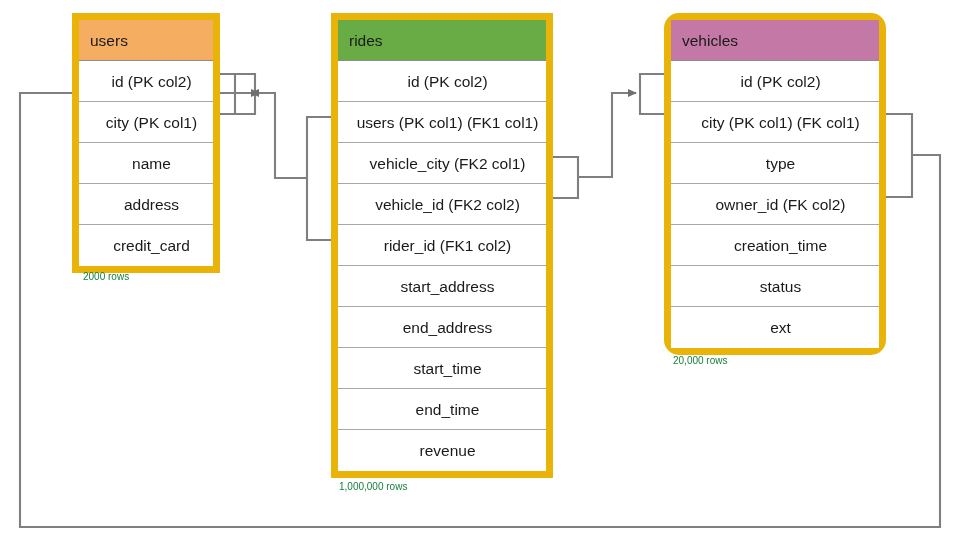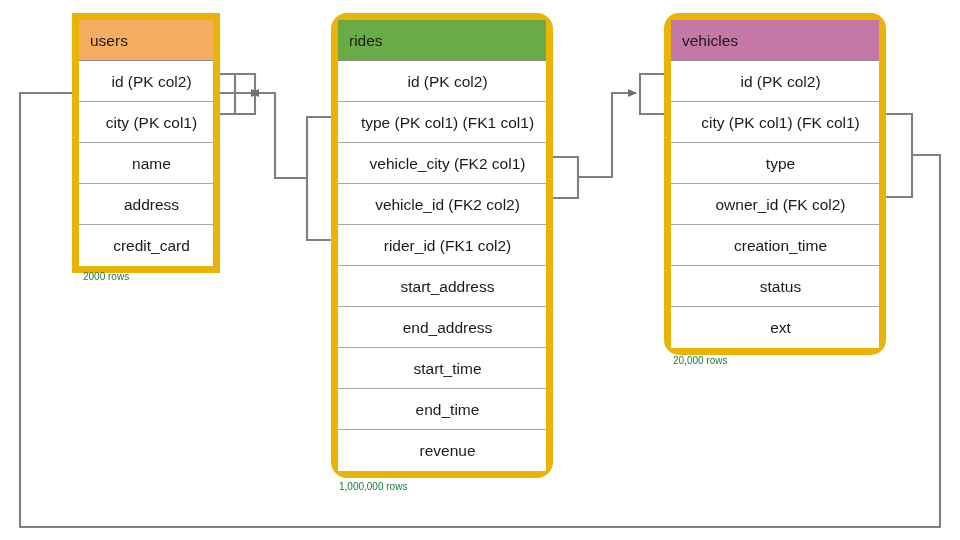--- a/index.html
+++ b/index.html
@@ -116,24 +116,24 @@
   <div class="table-box" style="left:72px; top:13px; width:148px;">
     <div class="tbl-header" style="background:#f5ae61;">users</div>
     <div class="tbl-row">id (PK col2)</div>
     <div class="tbl-row">city (PK col1)</div>
     <div class="tbl-row">name</div>
     <div class="tbl-row">address</div>
     <div class="tbl-row last">credit_card</div>
   </div>
   <div class="tbl-caption" style="left:83px; top:271px;">2000 rows</div>
 
-  <div class="table-box" style="left:331px; top:13px; width:222px;border-radius:16px;">
+  <div class="table-box" style="left:331px; top:13px; width:222px;">
     <div class="tbl-header" style="background:#69ac45;">rides</div>
     <div class="tbl-row">id (PK col2)</div>
-    <div class="tbl-row">type (PK col1) (FK1 col1)</div>
+    <div class="tbl-row">users (PK col1) (FK1 col1)</div>
     <div class="tbl-row">vehicle_city (FK2 col1)</div>
     <div class="tbl-row">vehicle_id (FK2 col2)</div>
     <div class="tbl-row">rider_id (FK1 col2)</div>
     <div class="tbl-row">start_address</div>
     <div class="tbl-row">end_address</div>
     <div class="tbl-row">start_time</div>
     <div class="tbl-row">end_time</div>
     <div class="tbl-row last">revenue</div>
   </div>
   <div class="tbl-caption" style="left:339px; top:481px;">1,000,000 rows</div>

